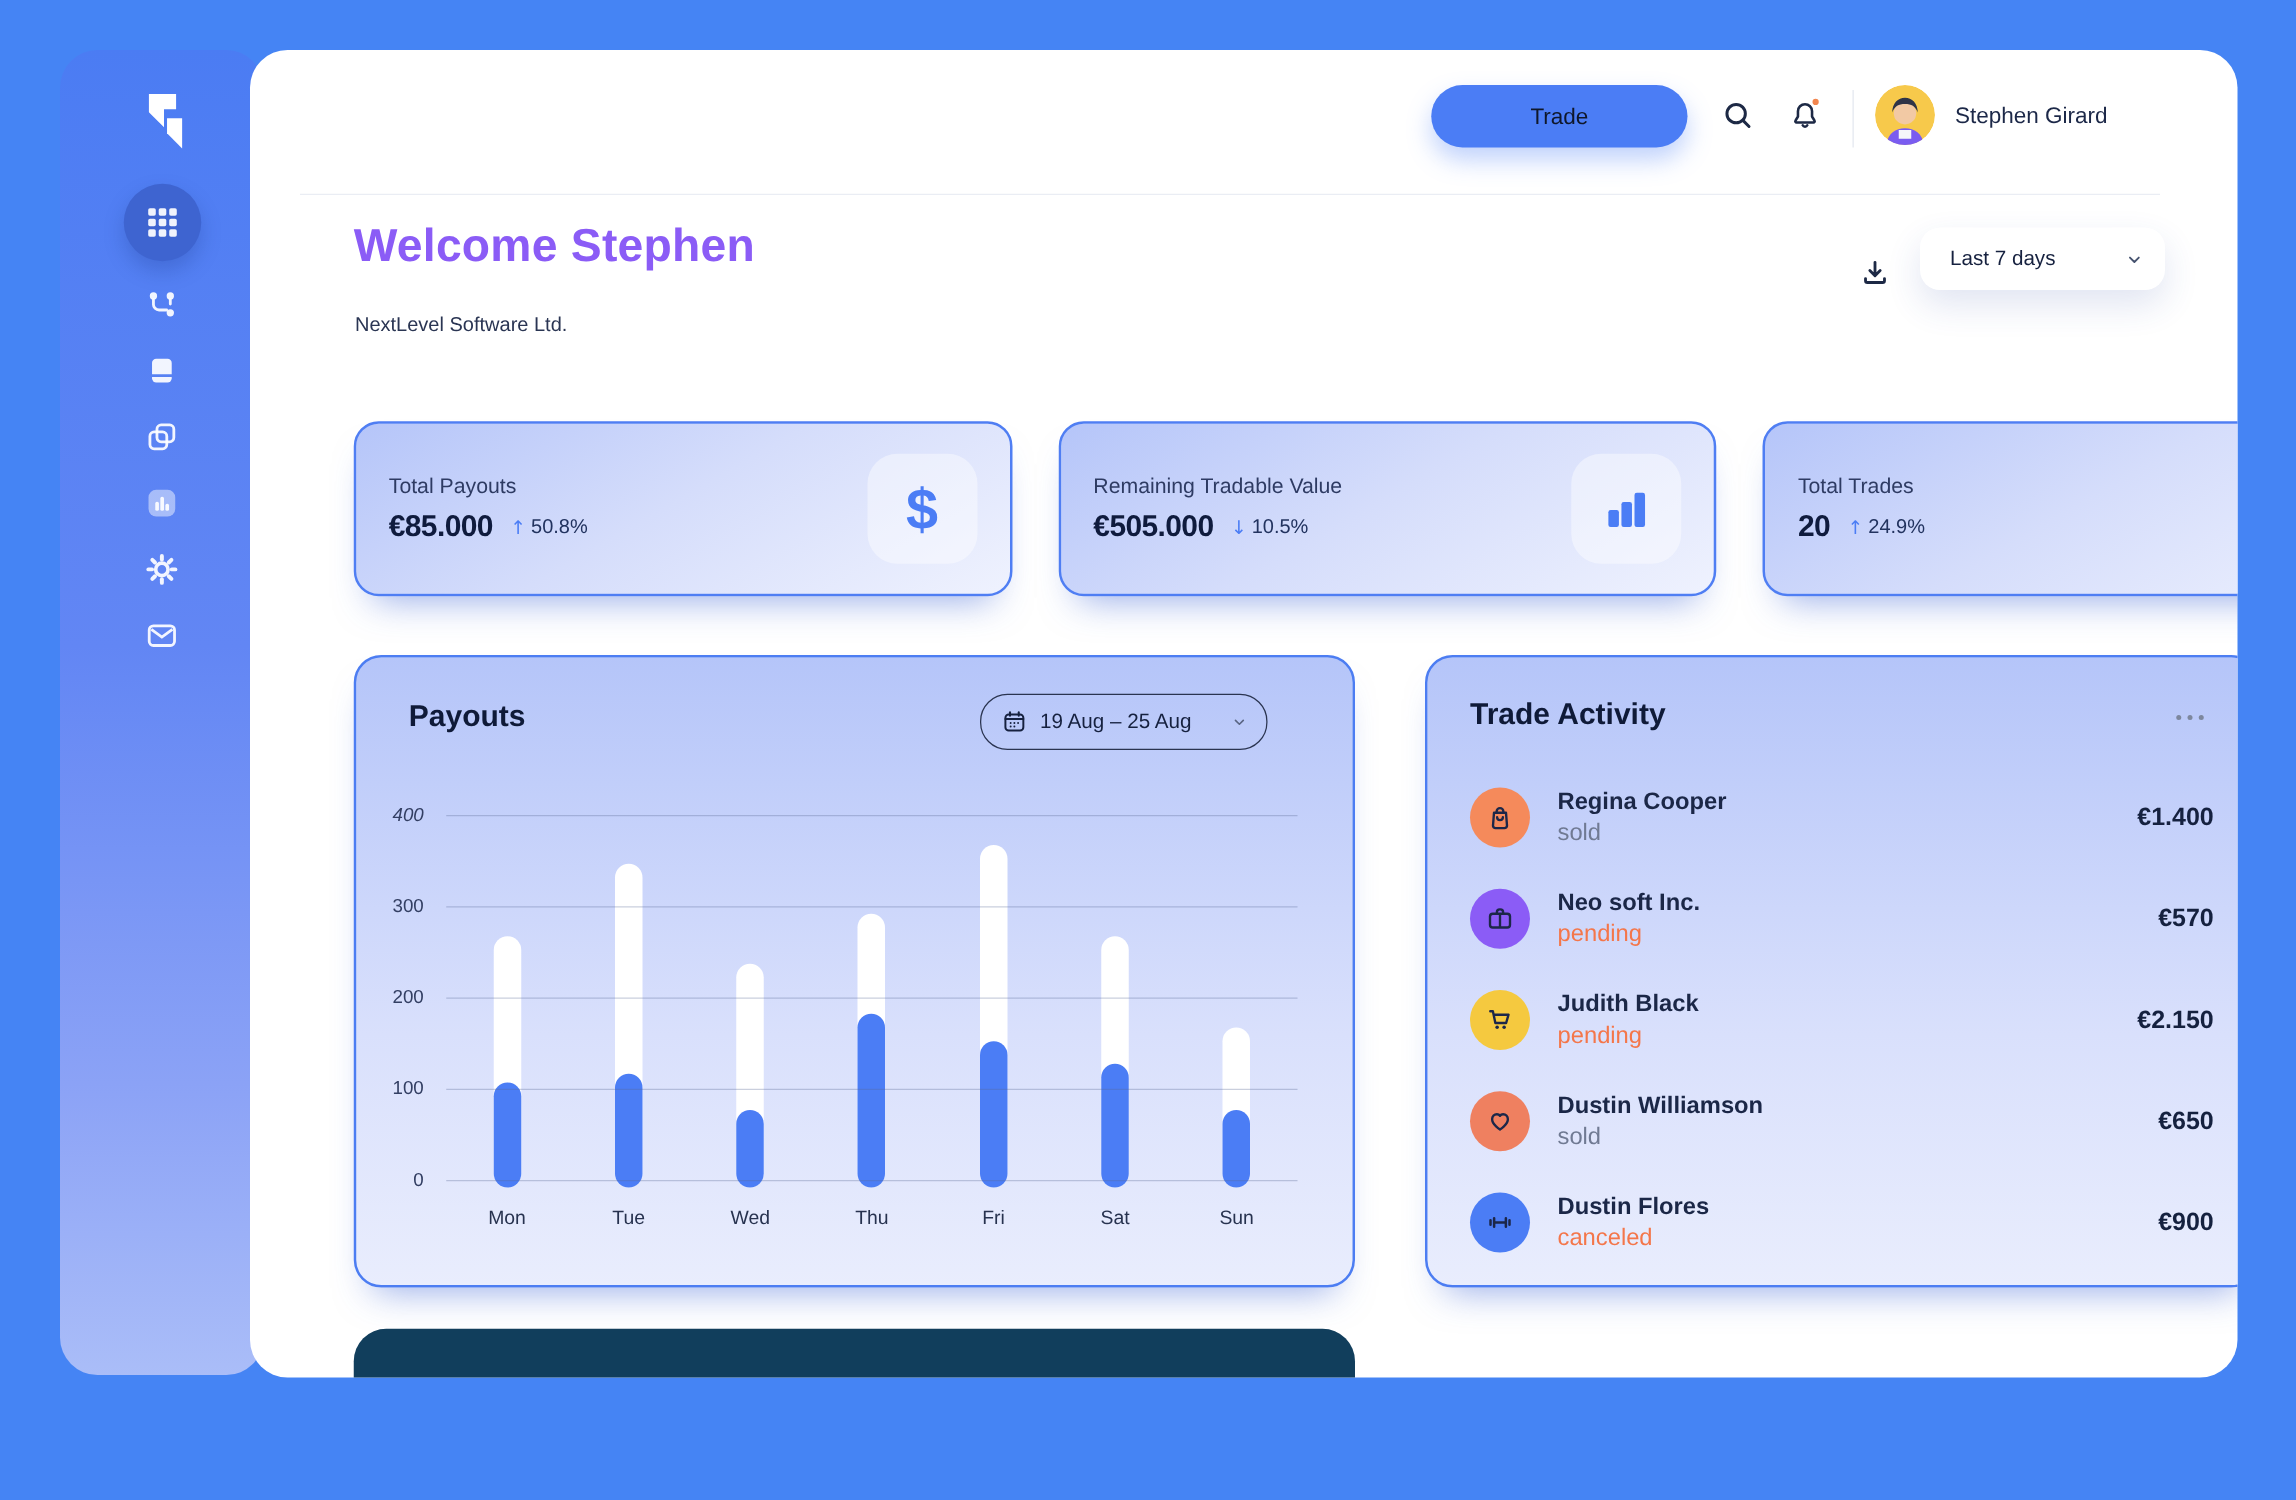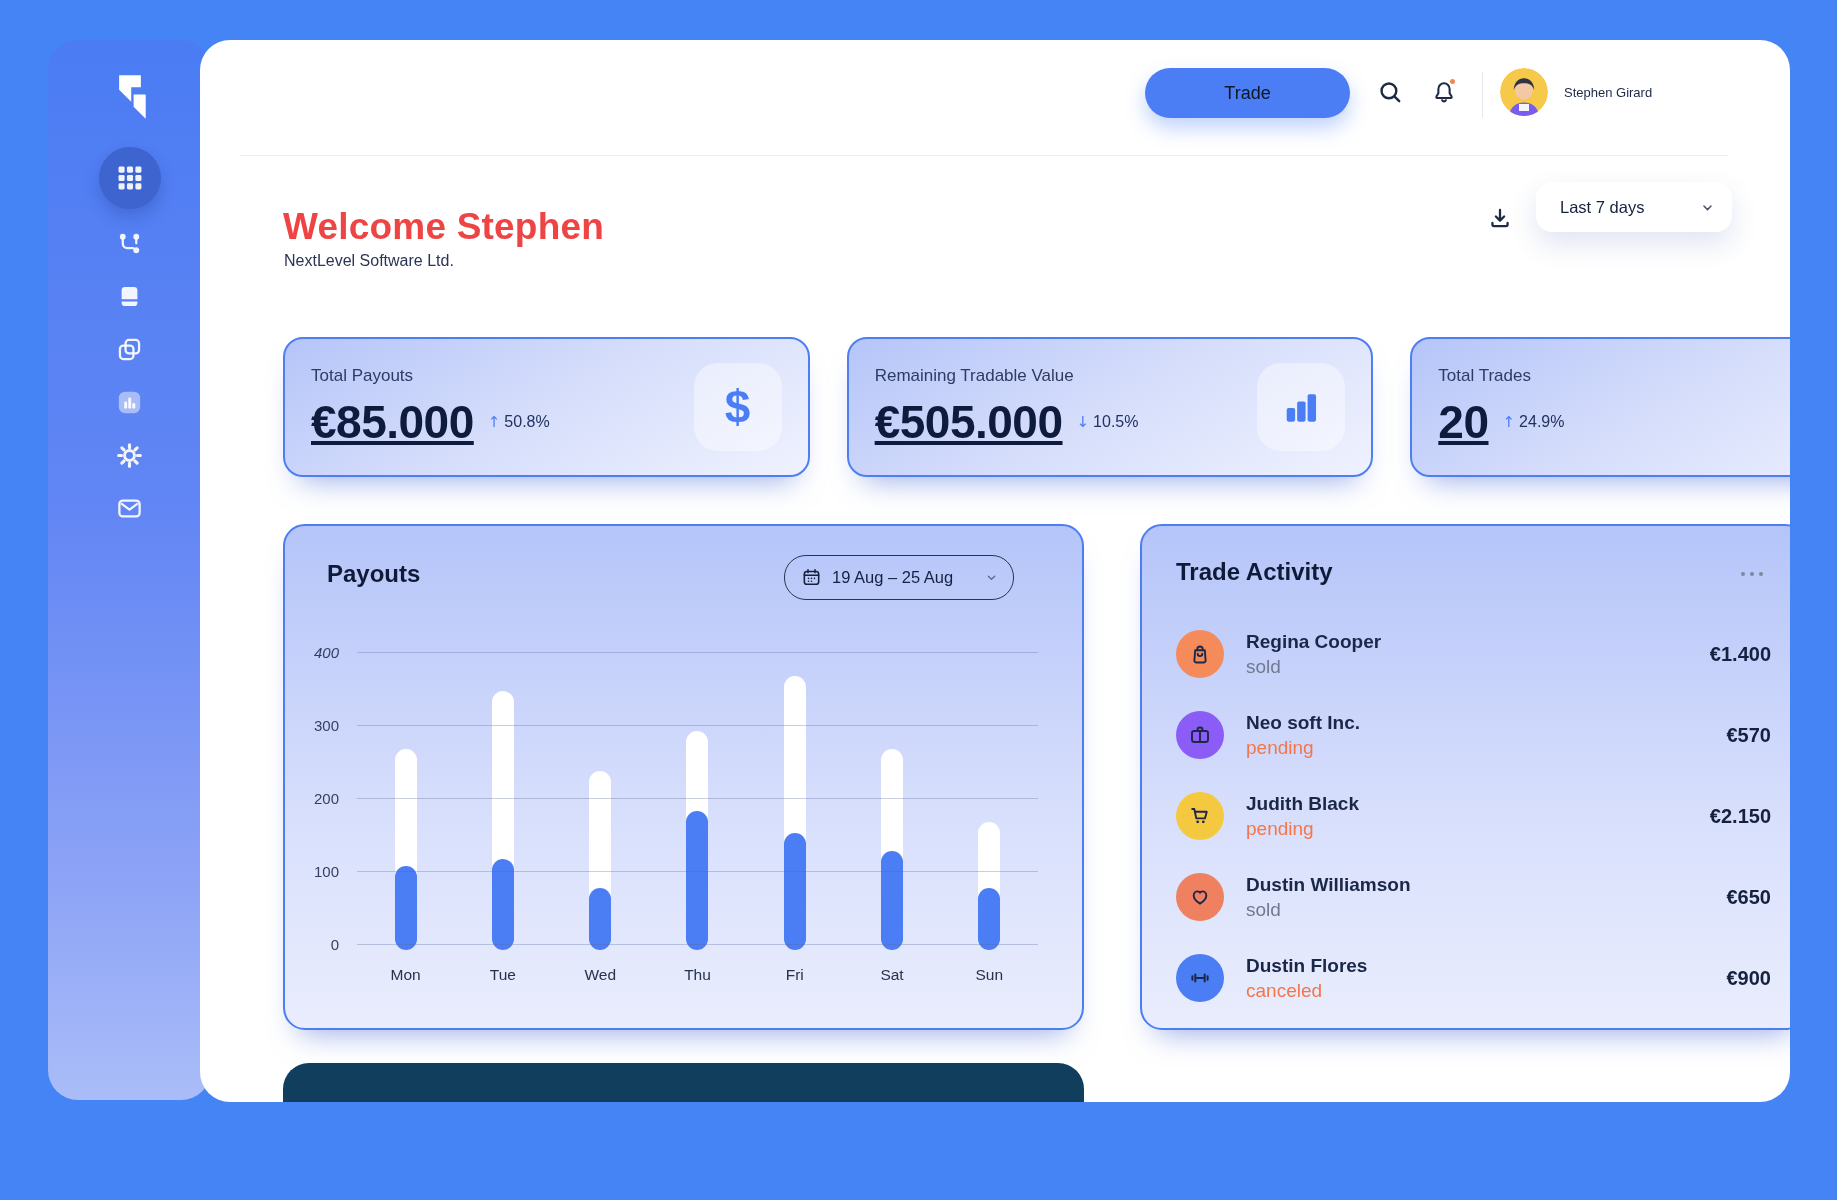--- a/index.html
+++ b/index.html
@@ -31,41 +31,41 @@
   .icon-btn { position:absolute; width:44px; height:44px; display:flex; align-items:center; justify-content:center;
     background:none; border:none; color:#1D2945; cursor:pointer; }
   .icon-btn svg { width:26px; height:26px; }
   #searchBtn { left:1168px; top:30px; }
   #bellBtn { left:1222px; top:30px; }
   .bell-dot { position:absolute; right:9px; top:7px; width:9px; height:9px; border-radius:50%;
     background:#F2864F; border:2px solid #fff; }
   .hdr-sep { position:absolute; left:1282px; top:32px; width:1px; height:46px; background:#E4E8F0; }
   .profile { position:absolute; left:1300px; top:28px; display:flex; align-items:center; gap:16px; cursor:pointer; }
   .avatar { width:48px; height:48px; border-radius:50%; overflow:hidden; display:block; }
-  .profile-name { font-size:13px; color:#1C2848; }
-
-  
-  .welcome-title { position:absolute; left:83px; top:166px; font-size:37px; font-weight:700; color:#ef4444; letter-spacing:.2px; }
+  .profile-name { font-size:18px; color:#1C2848; }
+
+  
+  .welcome-title { position:absolute; left:83px; top:136px; font-size:37px; font-weight:700; color:#8b5cf6; letter-spacing:.2px; }
   .welcome-sub { position:absolute; left:84px; top:212px; font-size:16px; color:#2A3553; }
   .dl-btn { left:1278px; top:156px; }
   .range-pill { position:absolute; left:1336px; top:142px; width:196px; height:50px; border:none; background:#fff;
     border-radius:16px; box-shadow:0 12px 28px rgba(40,70,160,.14); display:flex; align-items:center;
     justify-content:space-between; padding:0 16px 0 24px; font-family:inherit; font-size:16.5px; color:#16213F; cursor:pointer; }
   .range-pill svg { width:17px; height:17px; color:#46536F; }
 
   
   .stats-row { position:absolute; left:83px; top:297px; width:1654px; height:140px;
     display:grid; grid-template-columns:repeat(3,1fr); gap:37px; }
   .stat-card { border-radius:20px; border:2px solid #4F7EF3;
     background:linear-gradient(150deg,#B5C5F9 0%, #D5DDFB 48%, #EFF2FE 100%);
     box-shadow:0 18px 30px -16px rgba(56,97,212,.55);
     display:flex; align-items:center; justify-content:space-between; padding:0 26px 0 26px; }
   .stat-label { font-size:17px; color:#2E3B63; margin-bottom:9px; }
   .stat-value-row { display:flex; align-items:center; gap:14px; }
-  .stat-value { font-size:46px; font-weight:800; color:#0F1B3D; letter-spacing:-.5px;text-decoration:underline; }
+  .stat-value { font-size:24px; font-weight:800; color:#0F1B3D; letter-spacing:-.5px; }
   .stat-delta { font-size:16px; color:#22335F; display:flex; align-items:center; gap:4px; }
   .delta-arrow { color:#4B7DF5; font-family:"DejaVu Sans", sans-serif; font-size:15px; }
   .stat-ico { width:88px; height:88px; border-radius:24px; background:rgba(255,255,255,.42);
     display:flex; align-items:center; justify-content:center; color:#4B7DF5; flex:0 0 auto; }
   .stat-ico svg { width:44px; height:44px; }
   .stat-ico .dollar { font-size:46px; font-weight:800; color:#4B7DF5; }
 
   
   .panel { position:absolute; top:484px; border-radius:22px; border:2px solid #4C7DF2;
     background:linear-gradient(180deg,#B5C5F9 0%, #D9E0FC 60%, #E9EDFD 100%);

